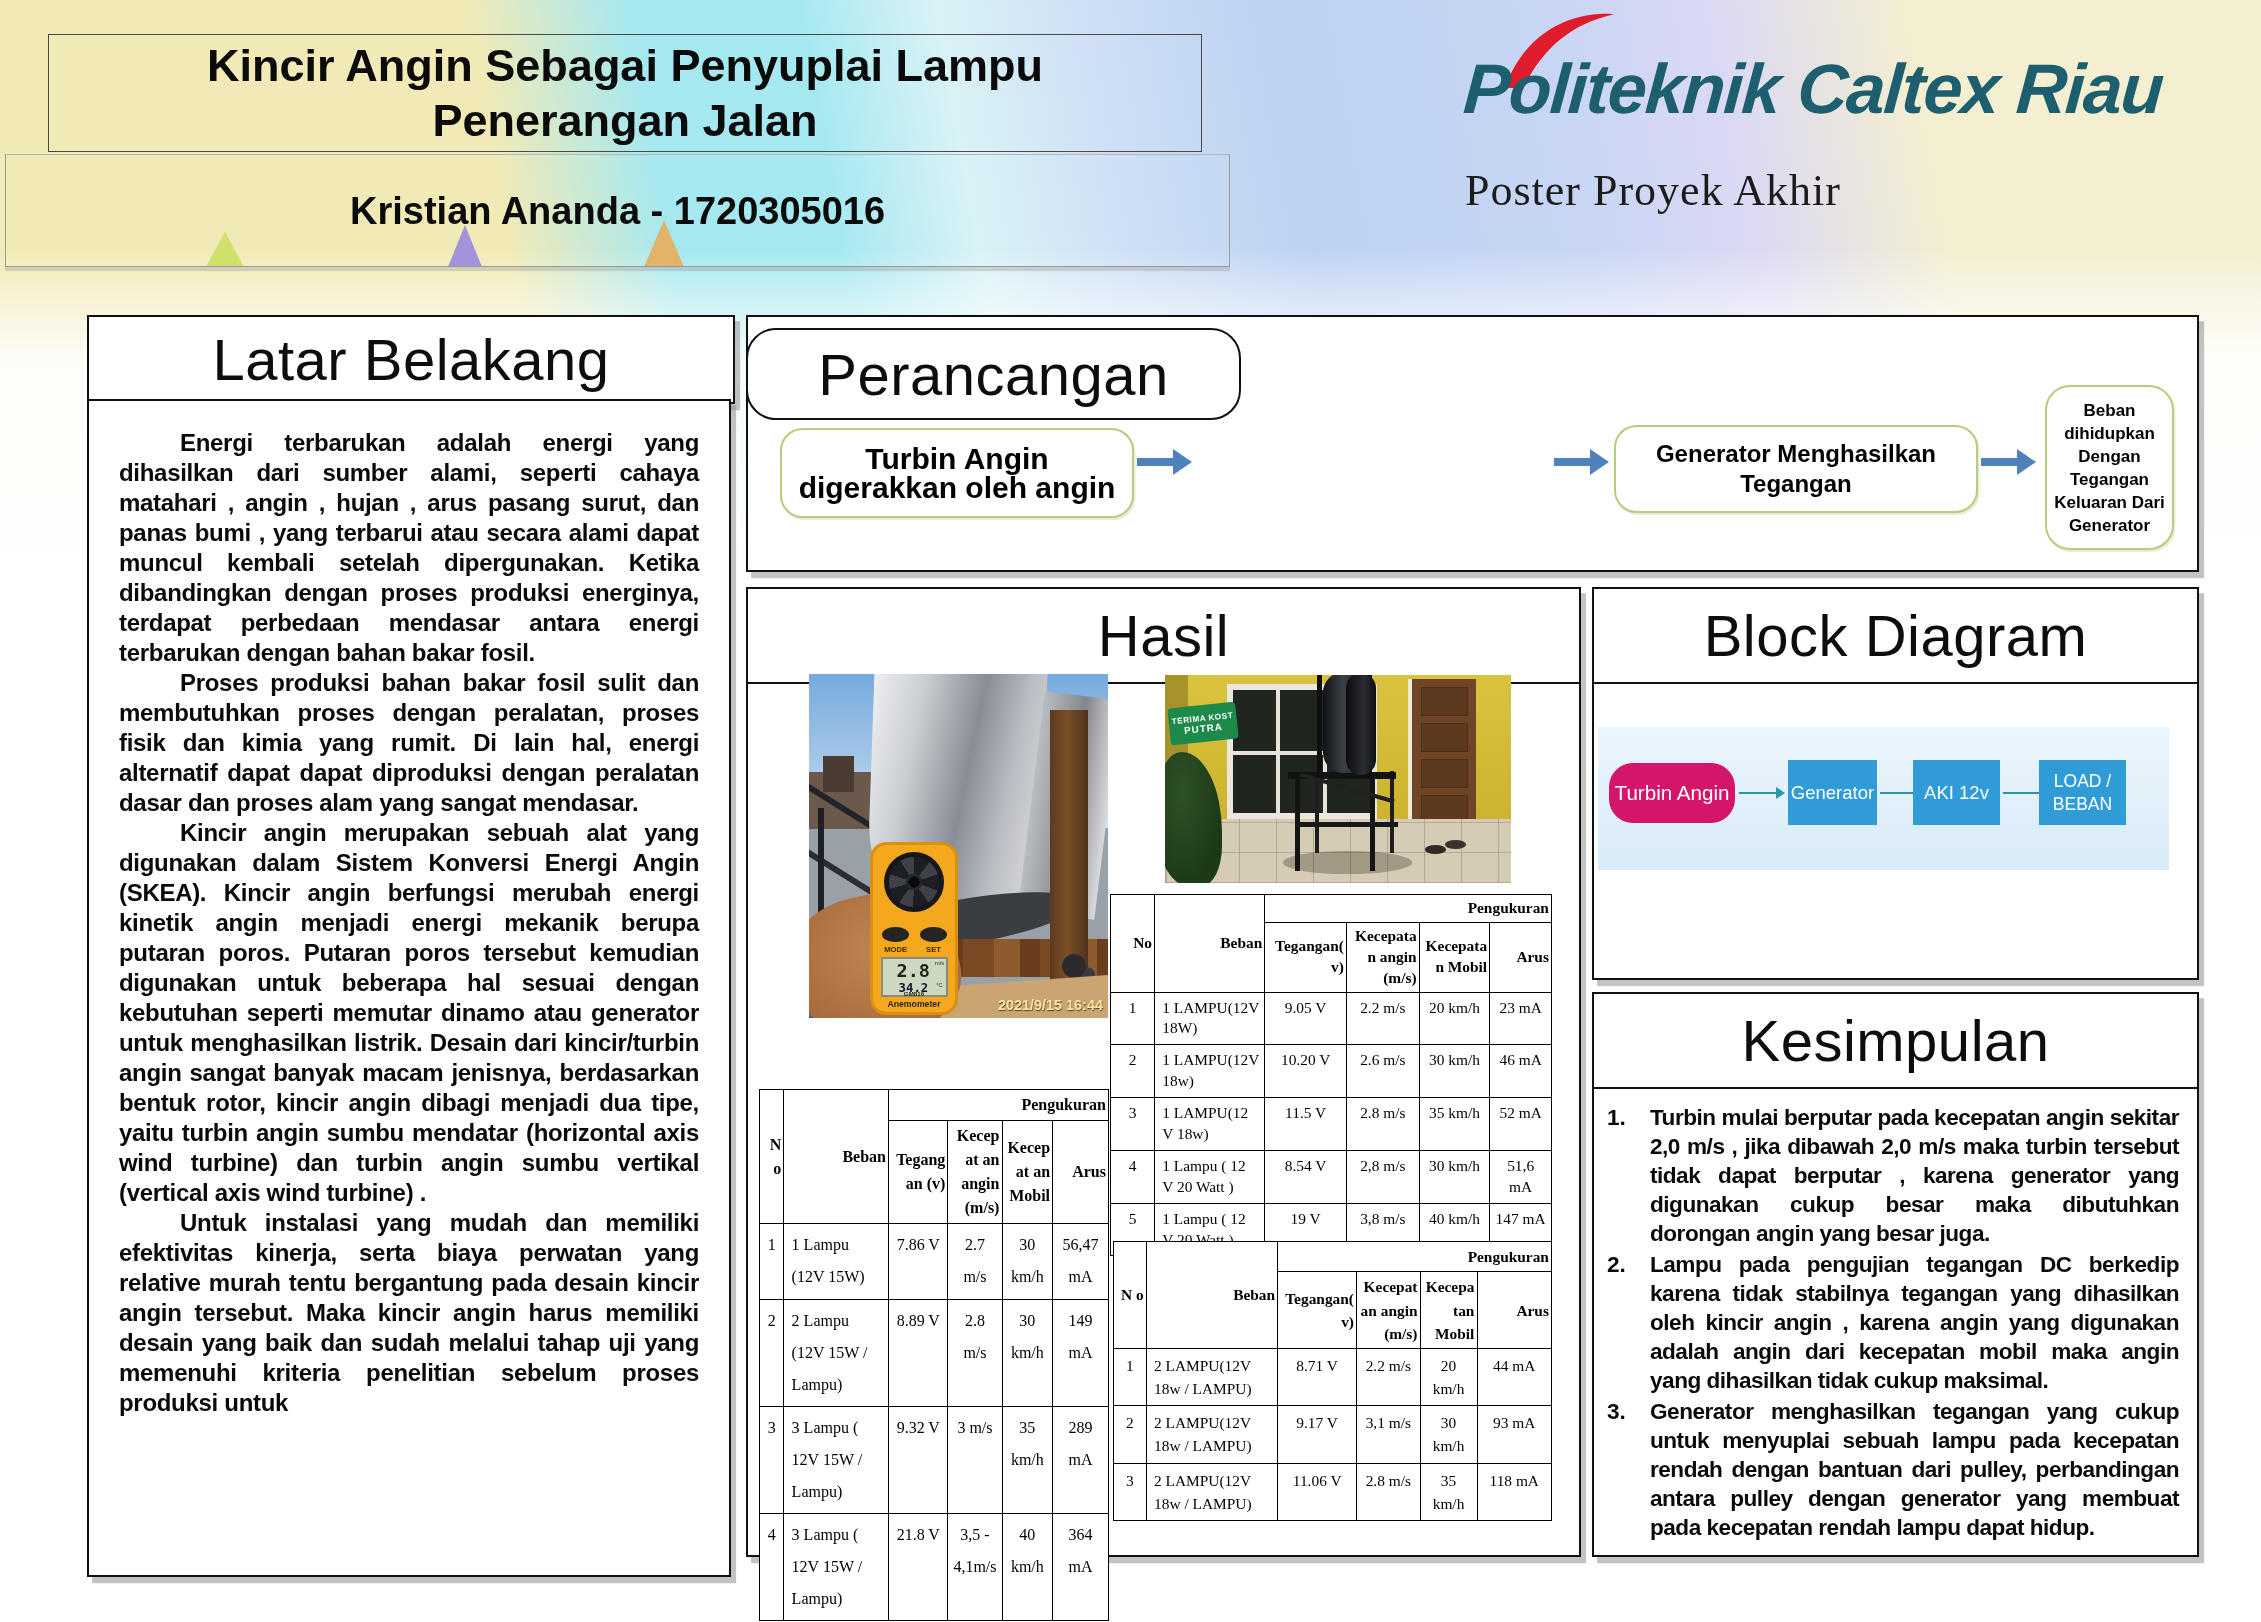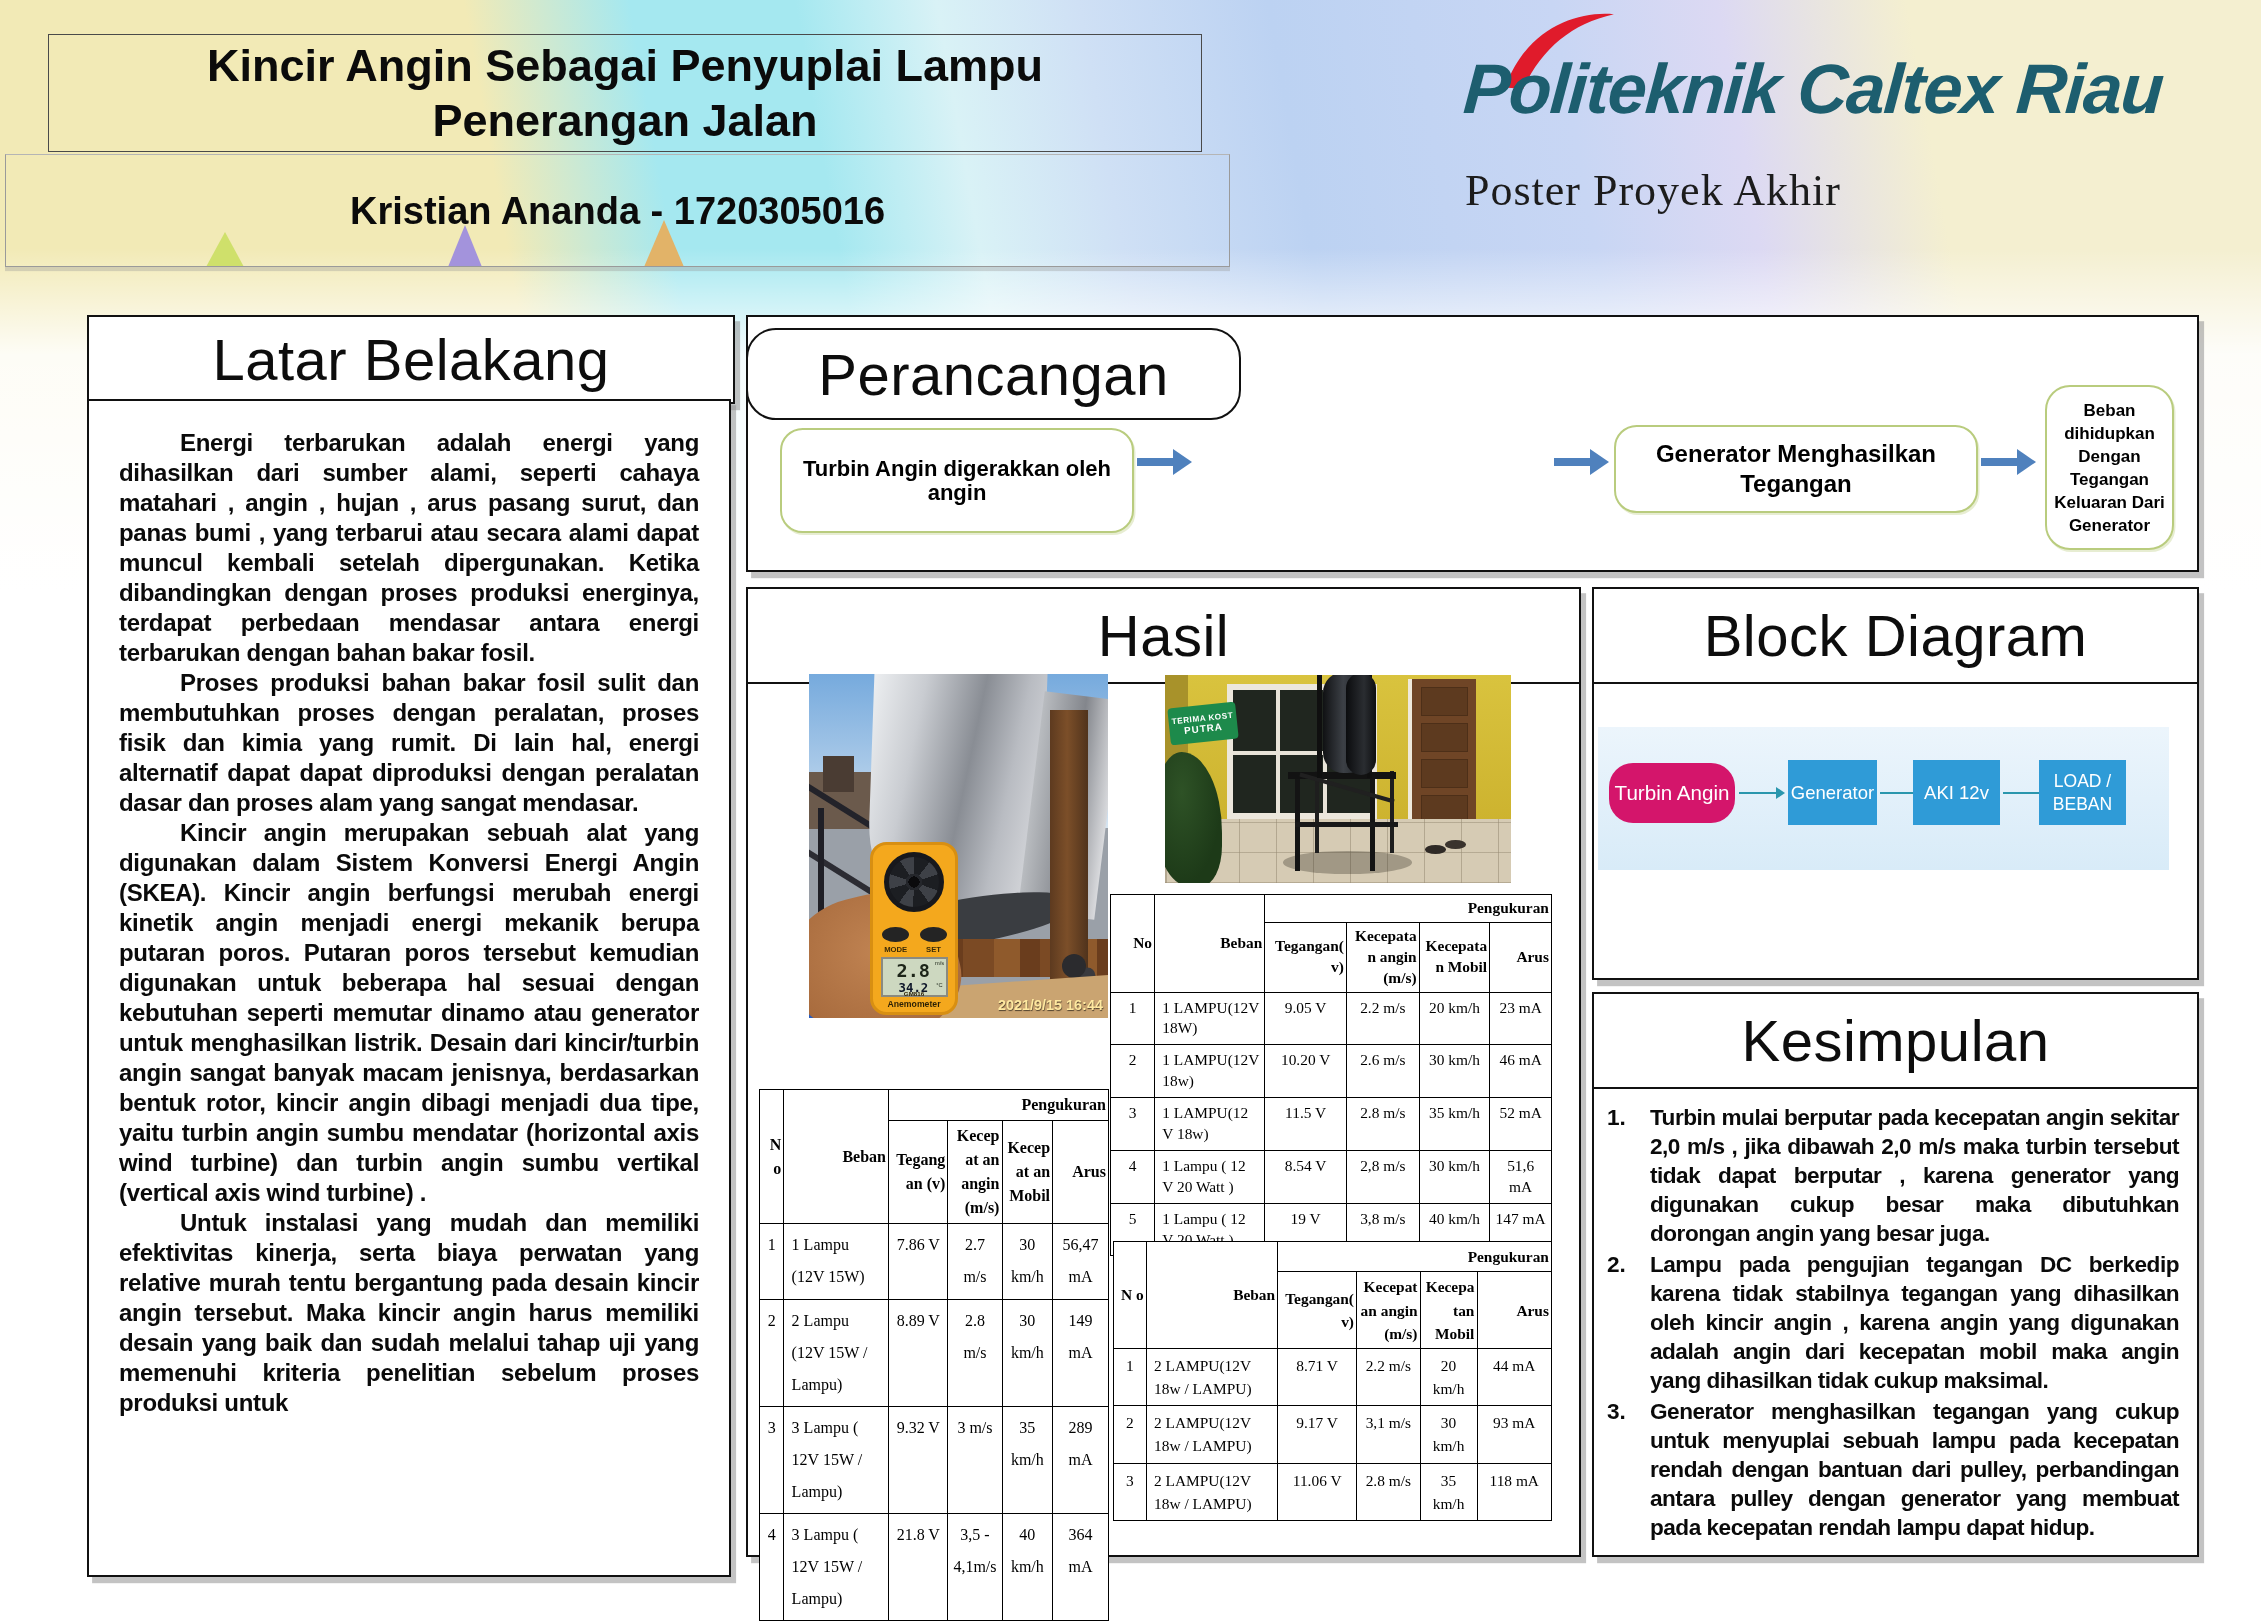--- a/index.html
+++ b/index.html
@@ -33,21 +33,21 @@
 
   
   .lb-title{left:87px;top:315px;width:644px;height:85px;}
   .lb-body{left:87px;top:399px;width:644px;height:1178px;padding:27px 30px 0 30px;box-sizing:border-box;overflow:hidden;}
   .para{font-size:24px;font-weight:700;line-height:30px;text-align:justify;text-indent:61px;color:#0a0a0a;letter-spacing:-0.3px;margin:0;}
 
   
   .pr-box{left:746px;top:315px;width:1449px;height:253px;}
   .pr-title{left:746px;top:328px;width:491px;height:88px;border-radius:30px;}
   .step{position:absolute;border:2.1px solid #b9cc7e;border-radius:22.6px;background:#fff;display:flex;align-items:center;justify-content:center;text-align:center;font-weight:700;color:#000;padding:4.1px 13.4px;box-sizing:border-box;box-shadow:1.5px 2.1px 0 rgba(185,204,126,.35);}
-  .step1{left:780px;top:428px;width:354px;height:105px;font-size:22px;line-height:24px;}
+  .step1{left:780px;top:428px;width:354px;height:90px;font-size:30px;line-height:29px;}
   .step2{left:1197px;top:425px;width:354px;height:88px;font-size:19px;line-height:25px;}
   .step3{left:1614px;top:425px;width:364px;height:88px;font-size:24px;line-height:30px;}
   .step4{left:2045px;top:385px;width:129px;height:165px;font-size:17px;line-height:23px;border-radius:25px;padding:4.1px 7.2px;}
   .parrow{position:absolute;display:flex;align-items:center;}
   .parrow .shaft{width:36px;height:8.2px;background:#4f81bd;}
   .parrow .head{width:0;height:0;border-top:13.4px solid transparent;border-bottom:13.4px solid transparent;border-left:19.5px solid #4f81bd;}
 
   
   .hs-box{left:746px;top:587px;width:831px;height:966px;}
   .hs-title{left:746px;top:587px;width:831px;height:93px;}

